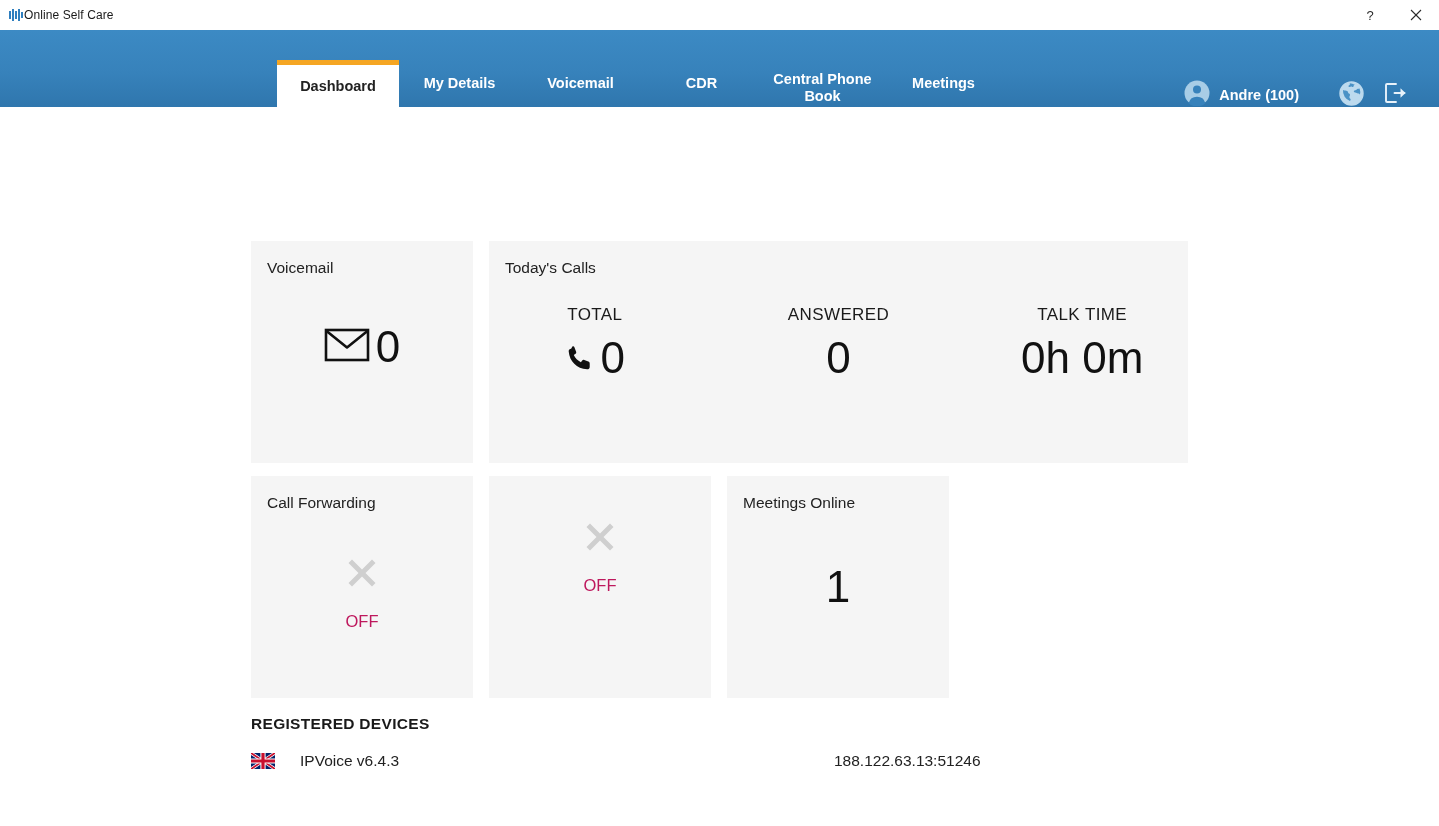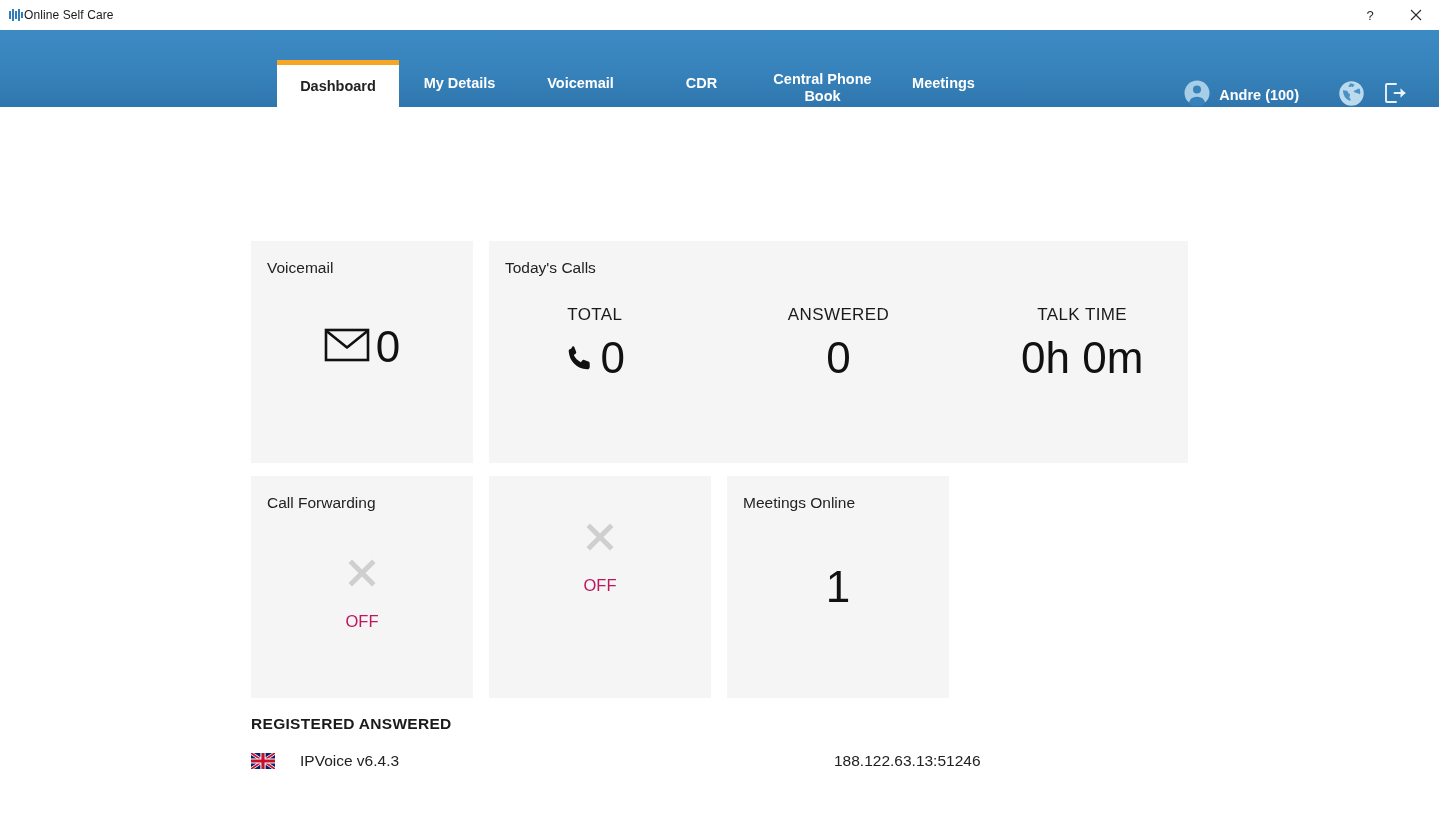--- a/index.html
+++ b/index.html
@@ -385,21 +385,21 @@
       <div class="toggle-state">OFF</div>
     </div>
   </div>
 
   <div class="card card-dev">
     <div class="card-title">Meetings Online</div>
     <div class="dev-body">1</div>
   </div>
 
   <div class="reg-section">
-    <div class="reg-title">REGISTERED ANSWERED</div>
+    <div class="reg-title">REGISTERED DEVICES</div>
     <div class="reg-row">
       <span class="flag-icon">
         <svg class="flag-icon" viewBox="0 0 60 40" xmlns="http://www.w3.org/2000/svg">
           <rect width="60" height="40" fill="#012169"></rect>
           <path d="M0 0 60 40M60 0 0 40" stroke="#ffffff" stroke-width="8"></path>
           <path d="M0 0 60 40M60 0 0 40" stroke="#C8102E" stroke-width="4.6"></path>
           <path d="M30 0v40M0 20h60" stroke="#ffffff" stroke-width="13"></path>
           <path d="M30 0v40M0 20h60" stroke="#C8102E" stroke-width="8"></path>
         </svg>
       </span>

